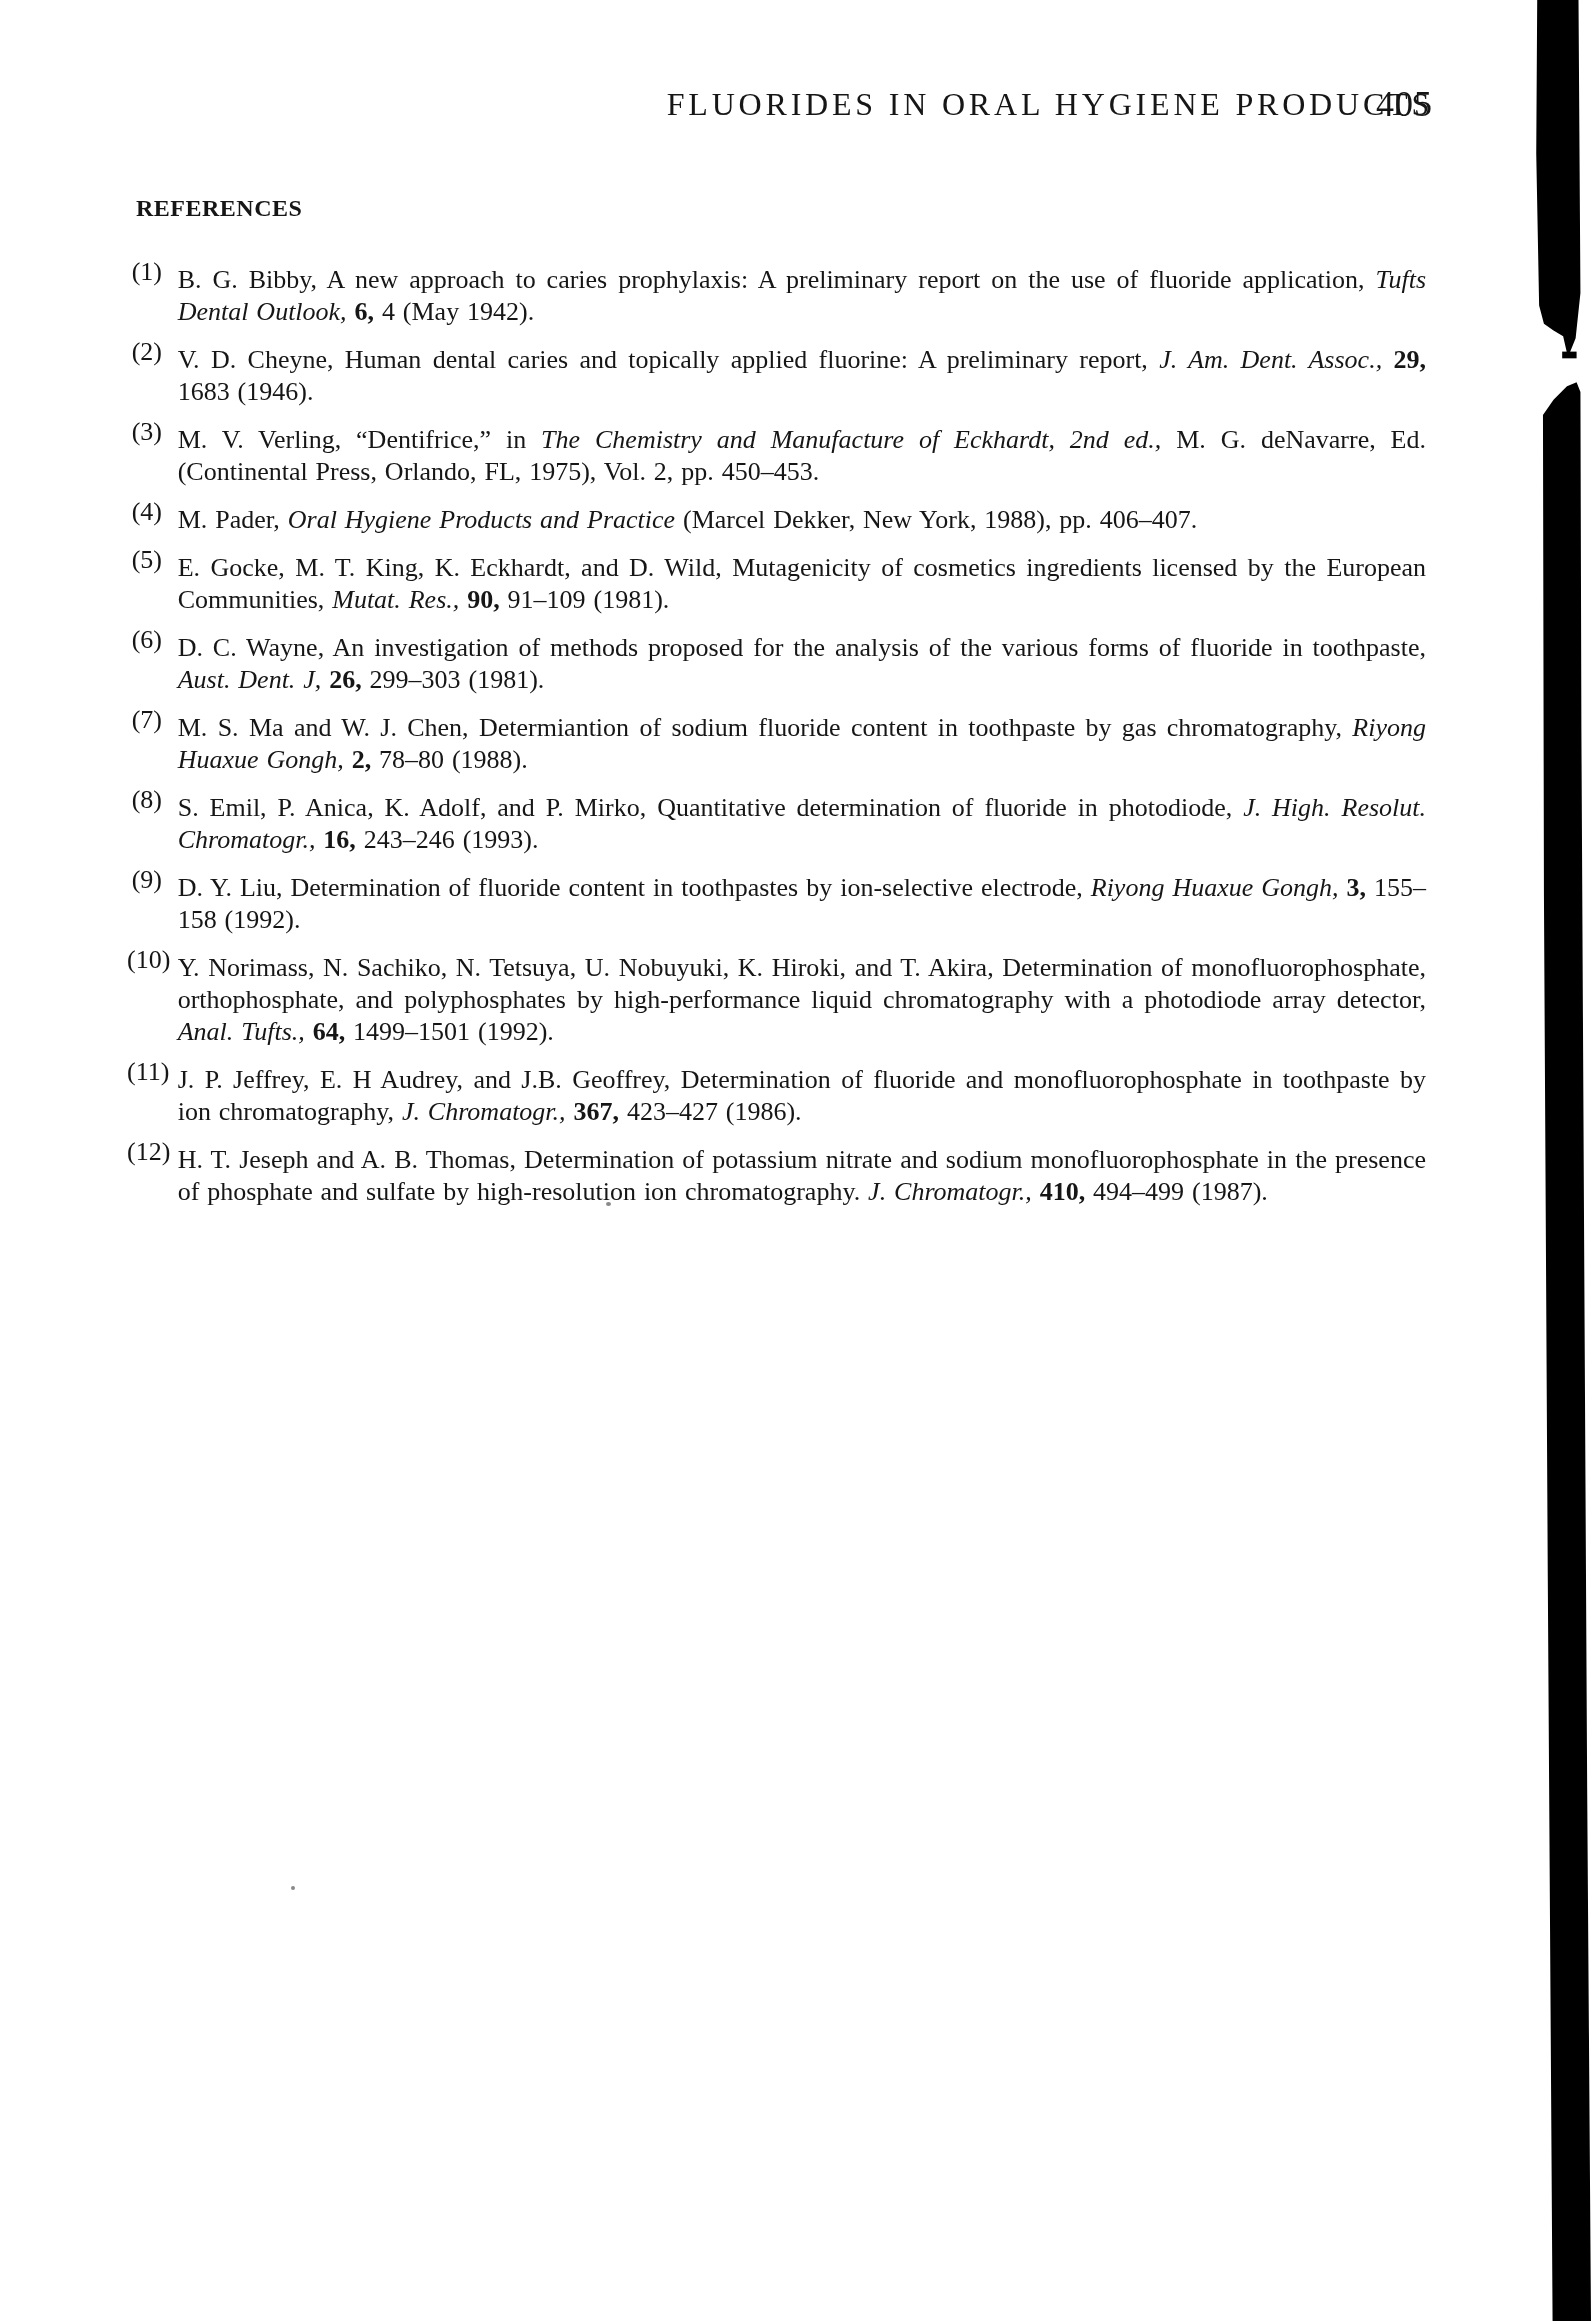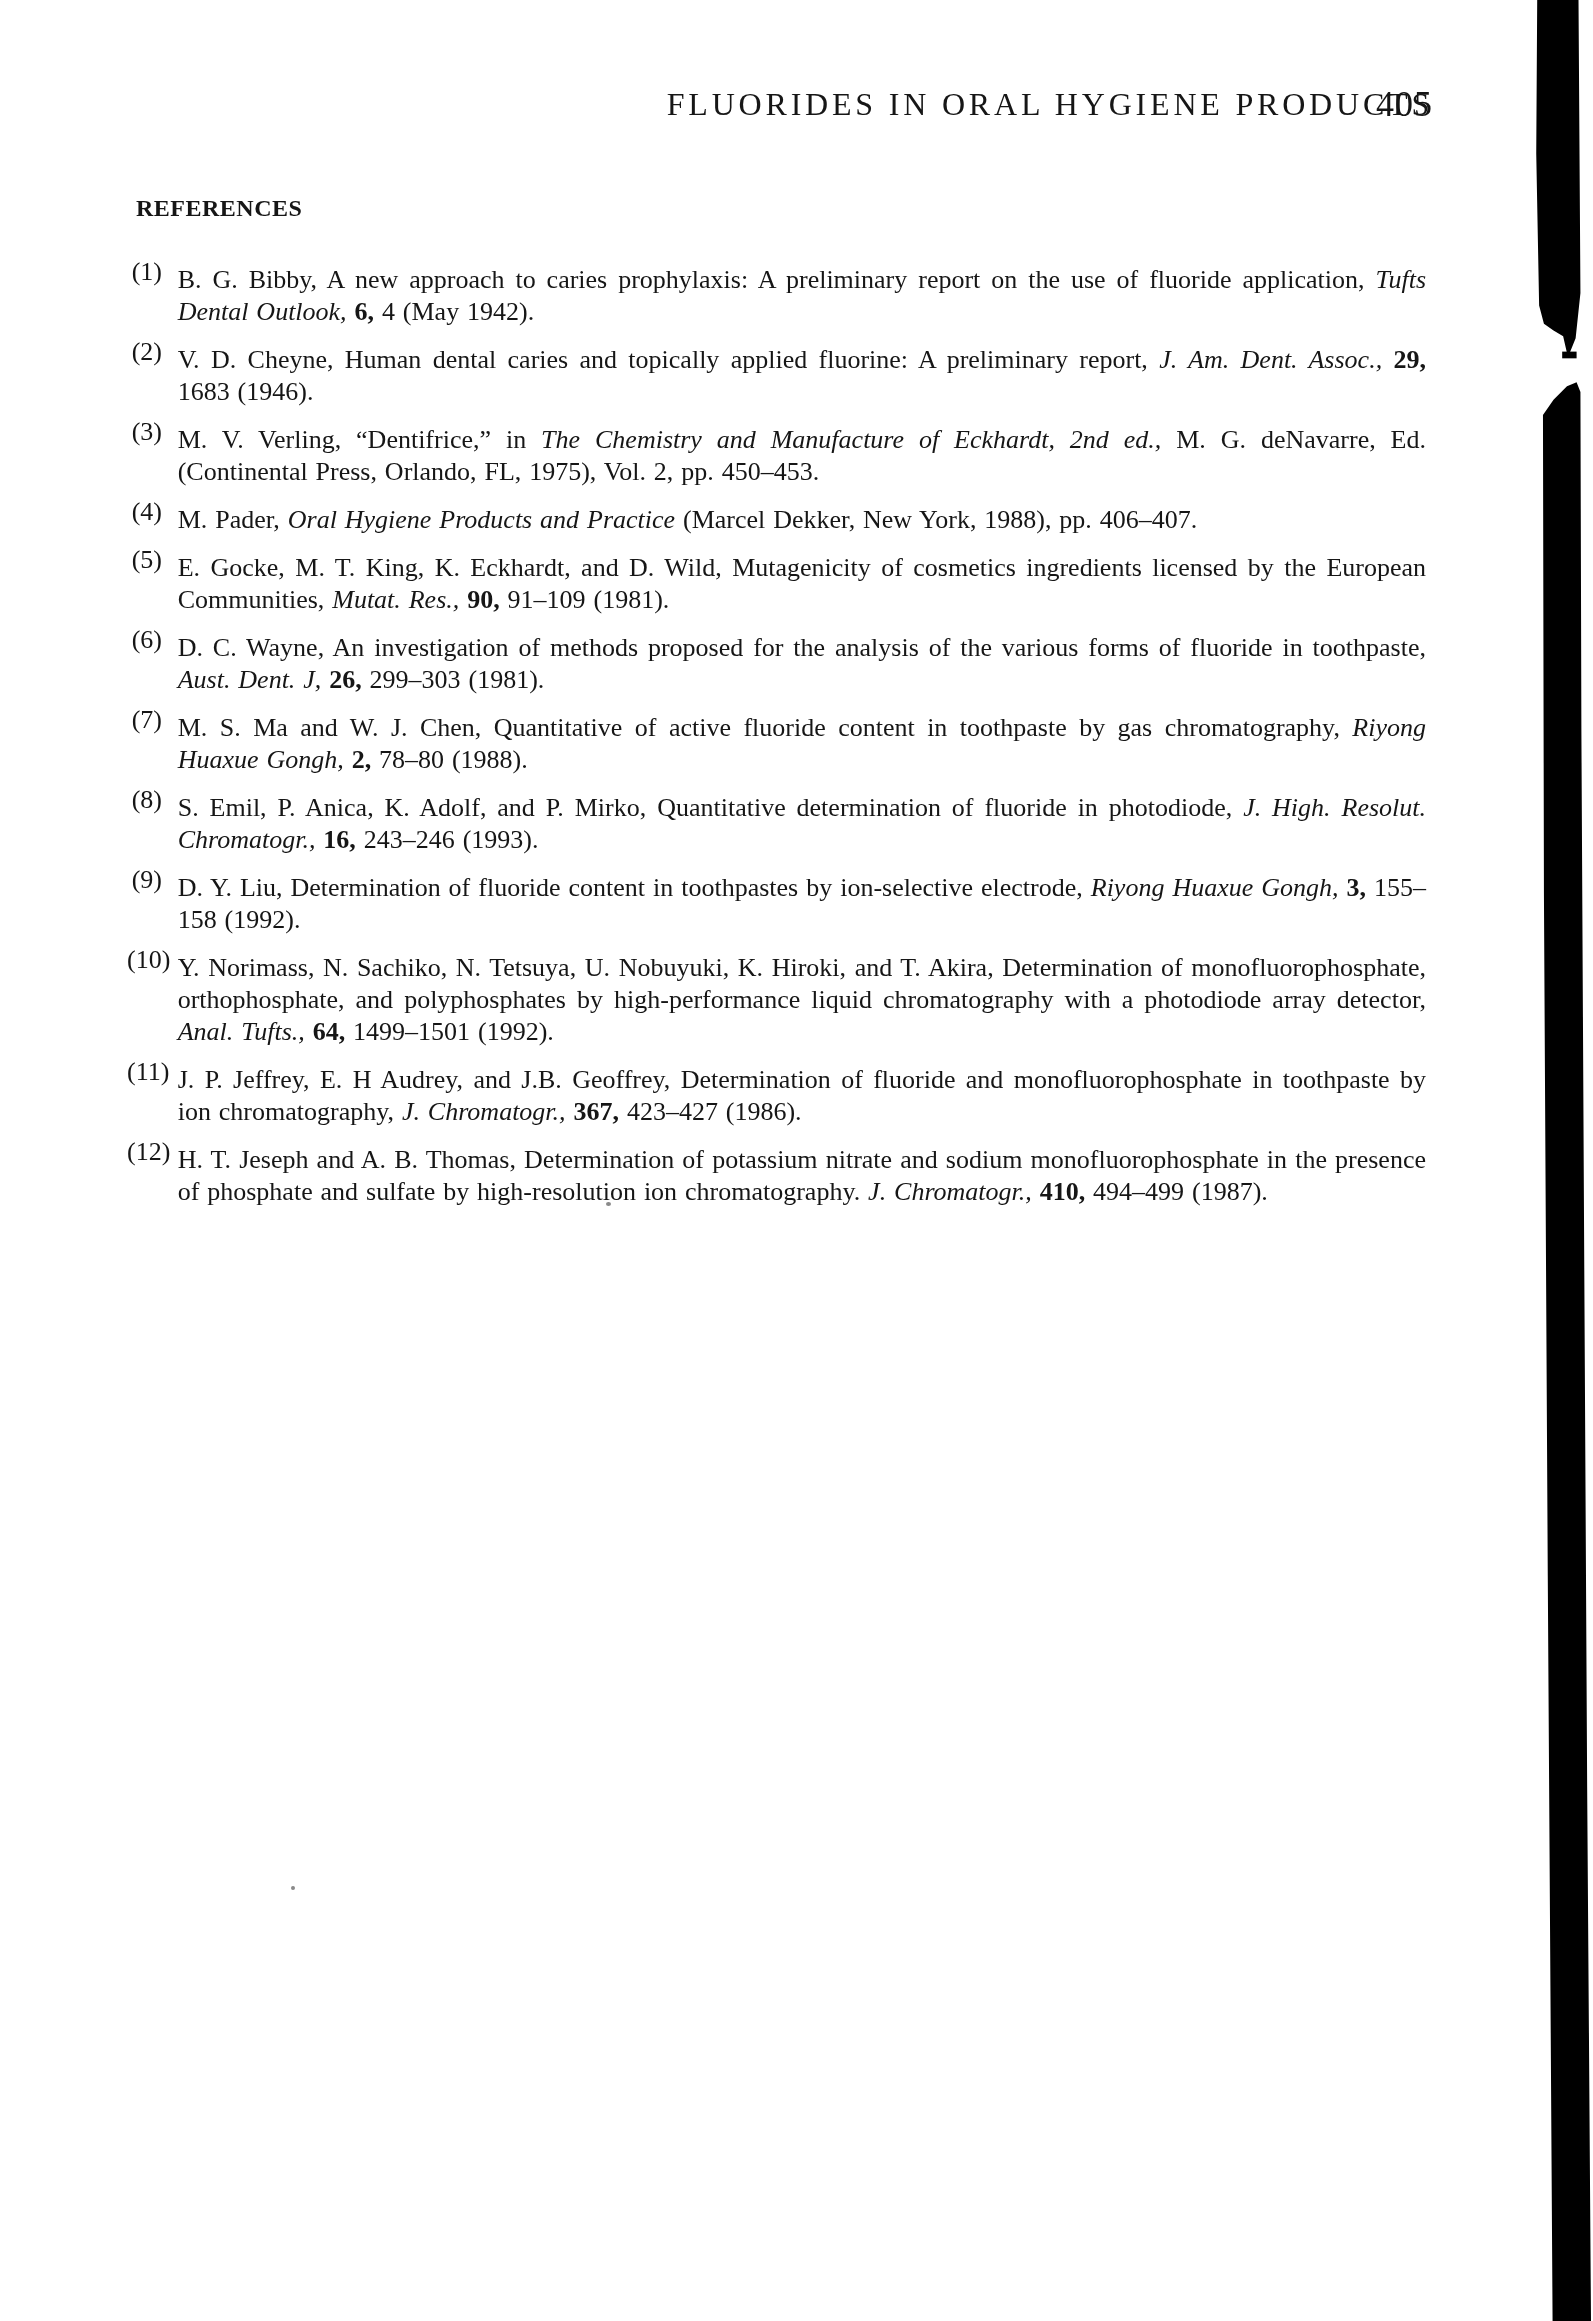--- a/index.html
+++ b/index.html
@@ -85,21 +85,21 @@
     <div class="ref">
       <span class="ref-num">(5)</span>
       <p class="ref-body"><span>E. Gocke, M. T. King, K. Eckhardt, and D. Wild, Mutagenicity of cosmetics ingredients licensed by the European Communities, </span><i>Mutat. Res.,</i><span> </span><b>90,</b><span> 91–109 (1981).</span></p>
     </div>
     <div class="ref">
       <span class="ref-num">(6)</span>
       <p class="ref-body"><span>D. C. Wayne, An investigation of methods proposed for the analysis of the various forms of fluoride in toothpaste, </span><i>Aust. Dent. J,</i><span> </span><b>26,</b><span> 299–303 (1981).</span></p>
     </div>
     <div class="ref">
       <span class="ref-num">(7)</span>
-      <p class="ref-body"><span>M. S. Ma and W. J. Chen, Quantitative of active fluoride content in toothpaste by gas chromatography, </span><i>Riyong Huaxue Gongh,</i><span> </span><b>2,</b><span> 78–80 (1988).</span></p>
+      <p class="ref-body"><span>M. S. Ma and W. J. Chen, Determiantion of sodium fluoride content in toothpaste by gas chromatography, </span><i>Riyong Huaxue Gongh,</i><span> </span><b>2,</b><span> 78–80 (1988).</span></p>
     </div>
     <div class="ref">
       <span class="ref-num">(8)</span>
       <p class="ref-body"><span>S. Emil, P. Anica, K. Adolf, and P. Mirko, Quantitative determination of fluoride in photodiode, </span><i>J. High. Resolut. Chromatogr.,</i><span> </span><b>16,</b><span> 243–246 (1993).</span></p>
     </div>
     <div class="ref">
       <span class="ref-num">(9)</span>
       <p class="ref-body"><span>D. Y. Liu, Determination of fluoride content in toothpastes by ion-selective electrode, </span><i>Riyong Huaxue Gongh,</i><span> </span><b>3,</b><span> 155–158 (1992).</span></p>
     </div>
     <div class="ref">

